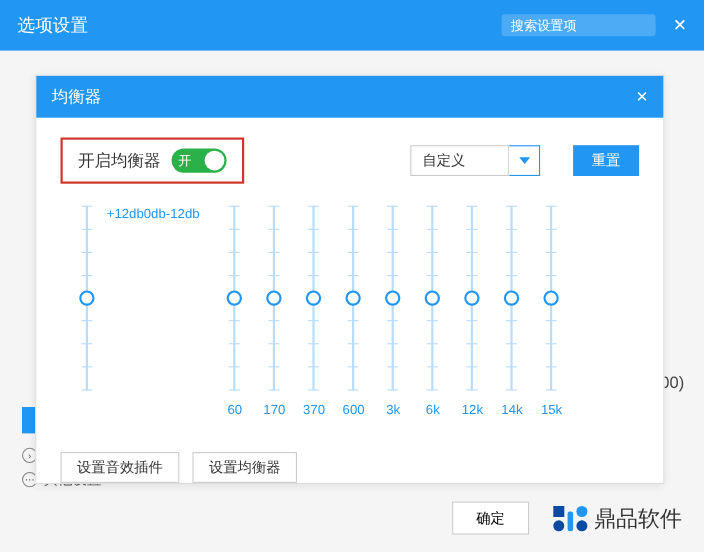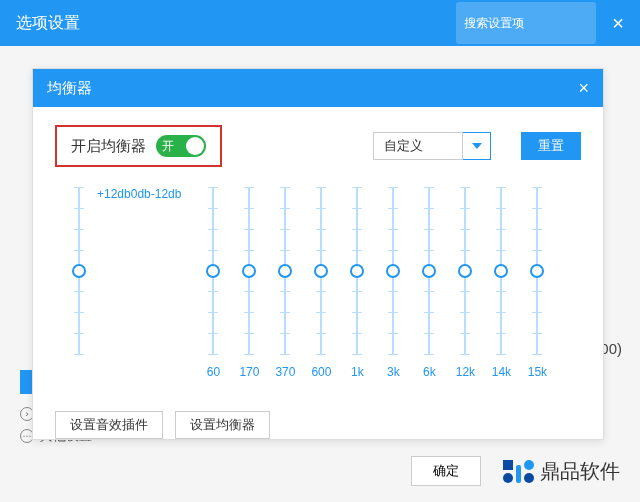--- a/index.html
+++ b/index.html
@@ -1,19 +1,19 @@
 <!DOCTYPE html>
 <html><head>
 <meta charset="utf-8">
 <style>
 *{margin:0;padding:0;box-sizing:border-box;font-family:"Microsoft YaHei",Arial,sans-serif}
 body{width:640px;height:502px;background:#f5f5f5;position:relative;overflow:hidden}
 .main-header{background:#2196f3;height:46px;display:flex;align-items:center;padding:0 16px;color:#fff;font-size:16px}
 .main-title{flex:1}
-.search-box{width:140px;height:42px;background:rgba(255,255,255,.2);border-radius:3px;display:flex;align-items:center;padding:2px 8px;font-size:12px;color:#fff}
+.search-box{width:140px;height:20px;background:rgba(255,255,255,.2);border-radius:3px;display:flex;align-items:center;padding:2px 8px;font-size:12px;color:#fff}
 .main-close{margin-left:16px;font-size:20px;cursor:pointer}
 .bg-content{position:absolute;left:20px;top:400px;font-size:13px;color:#555}
 .bg-item{display:flex;align-items:center;gap:6px;margin:6px 0}
 .bg-icon{width:14px;height:14px;border:1.5px solid #888;border-radius:50%;display:flex;align-items:center;justify-content:center;font-size:9px}
 .bg-tab{position:absolute;left:20px;top:370px;width:24px;height:24px;background:#2196f3}
 .bg-00{position:absolute;right:18px;top:340px;font-size:15px;color:#444}
 .modal{position:absolute;left:32px;top:68px;width:572px;background:#fff;border:1px solid #ddd;box-shadow:0 2px 8px rgba(0,0,0,.1)}
 .modal-header{background:#2196f3;height:38px;display:flex;align-items:center;padding:0 14px;color:#fff;font-size:15px}
 .modal-title{flex:1}
 .modal-close{font-size:18px;cursor:pointer}
@@ -191,35 +191,20 @@
               <div class="slider-tick"></div>
               <div class="slider-tick"></div>
               <div class="slider-tick"></div>
               <div class="slider-tick"></div>
               <div class="slider-tick"></div>
               <div class="slider-tick"></div>
               <div class="slider-tick"></div>
               <div class="slider-tick"></div>
               <div class="slider-knob" style="top:50%"></div>
             </div>
-            <div class="slider-label">1k</div>
-          </div>
-          <div class="slider-col">
-            <div class="slider-track">
-              <div class="slider-tick"></div>
-              <div class="slider-tick"></div>
-              <div class="slider-tick"></div>
-              <div class="slider-tick"></div>
-              <div class="slider-tick"></div>
-              <div class="slider-tick"></div>
-              <div class="slider-tick"></div>
-              <div class="slider-tick"></div>
-              <div class="slider-tick"></div>
-              <div class="slider-knob" style="top:50%"></div>
-            </div>
             <div class="slider-label">3k</div>
           </div>
           <div class="slider-col">
             <div class="slider-track">
               <div class="slider-tick"></div>
               <div class="slider-tick"></div>
               <div class="slider-tick"></div>
               <div class="slider-tick"></div>
               <div class="slider-tick"></div>
               <div class="slider-tick"></div>

